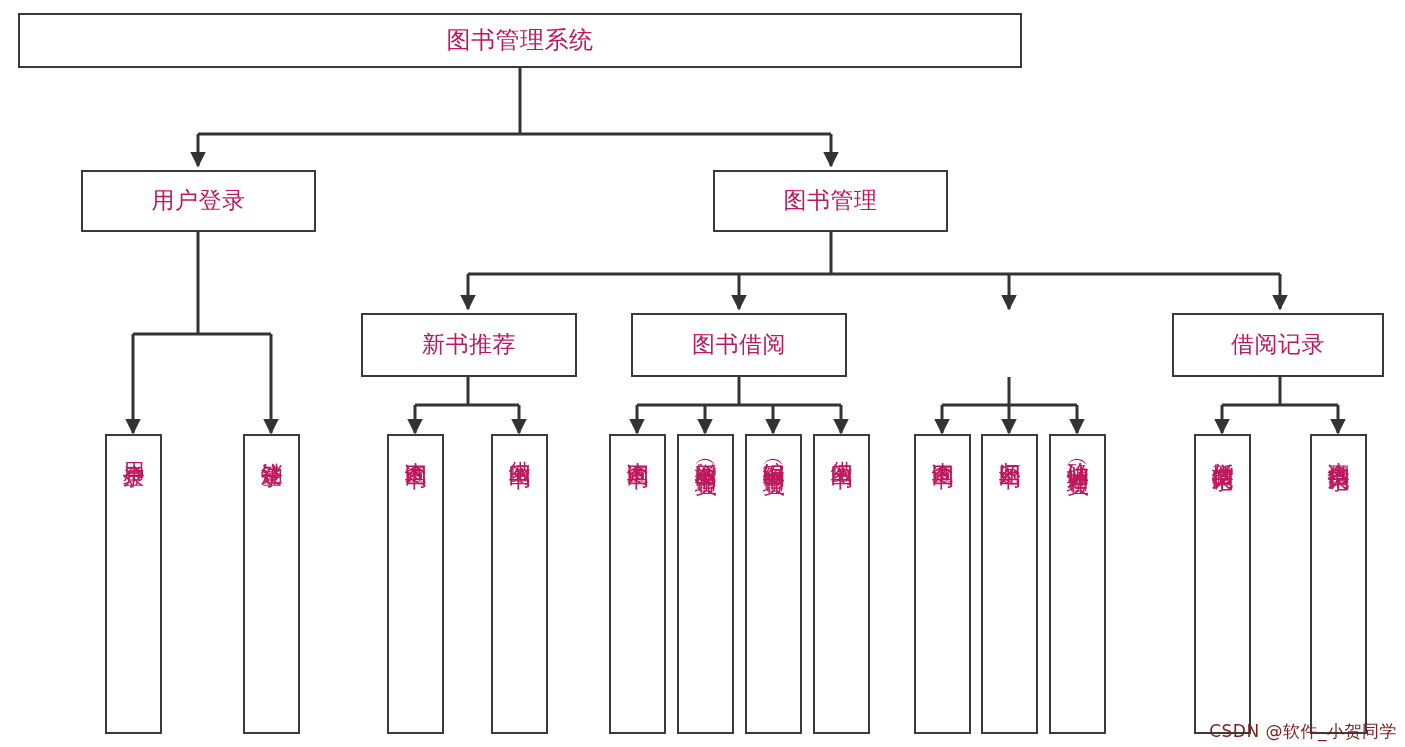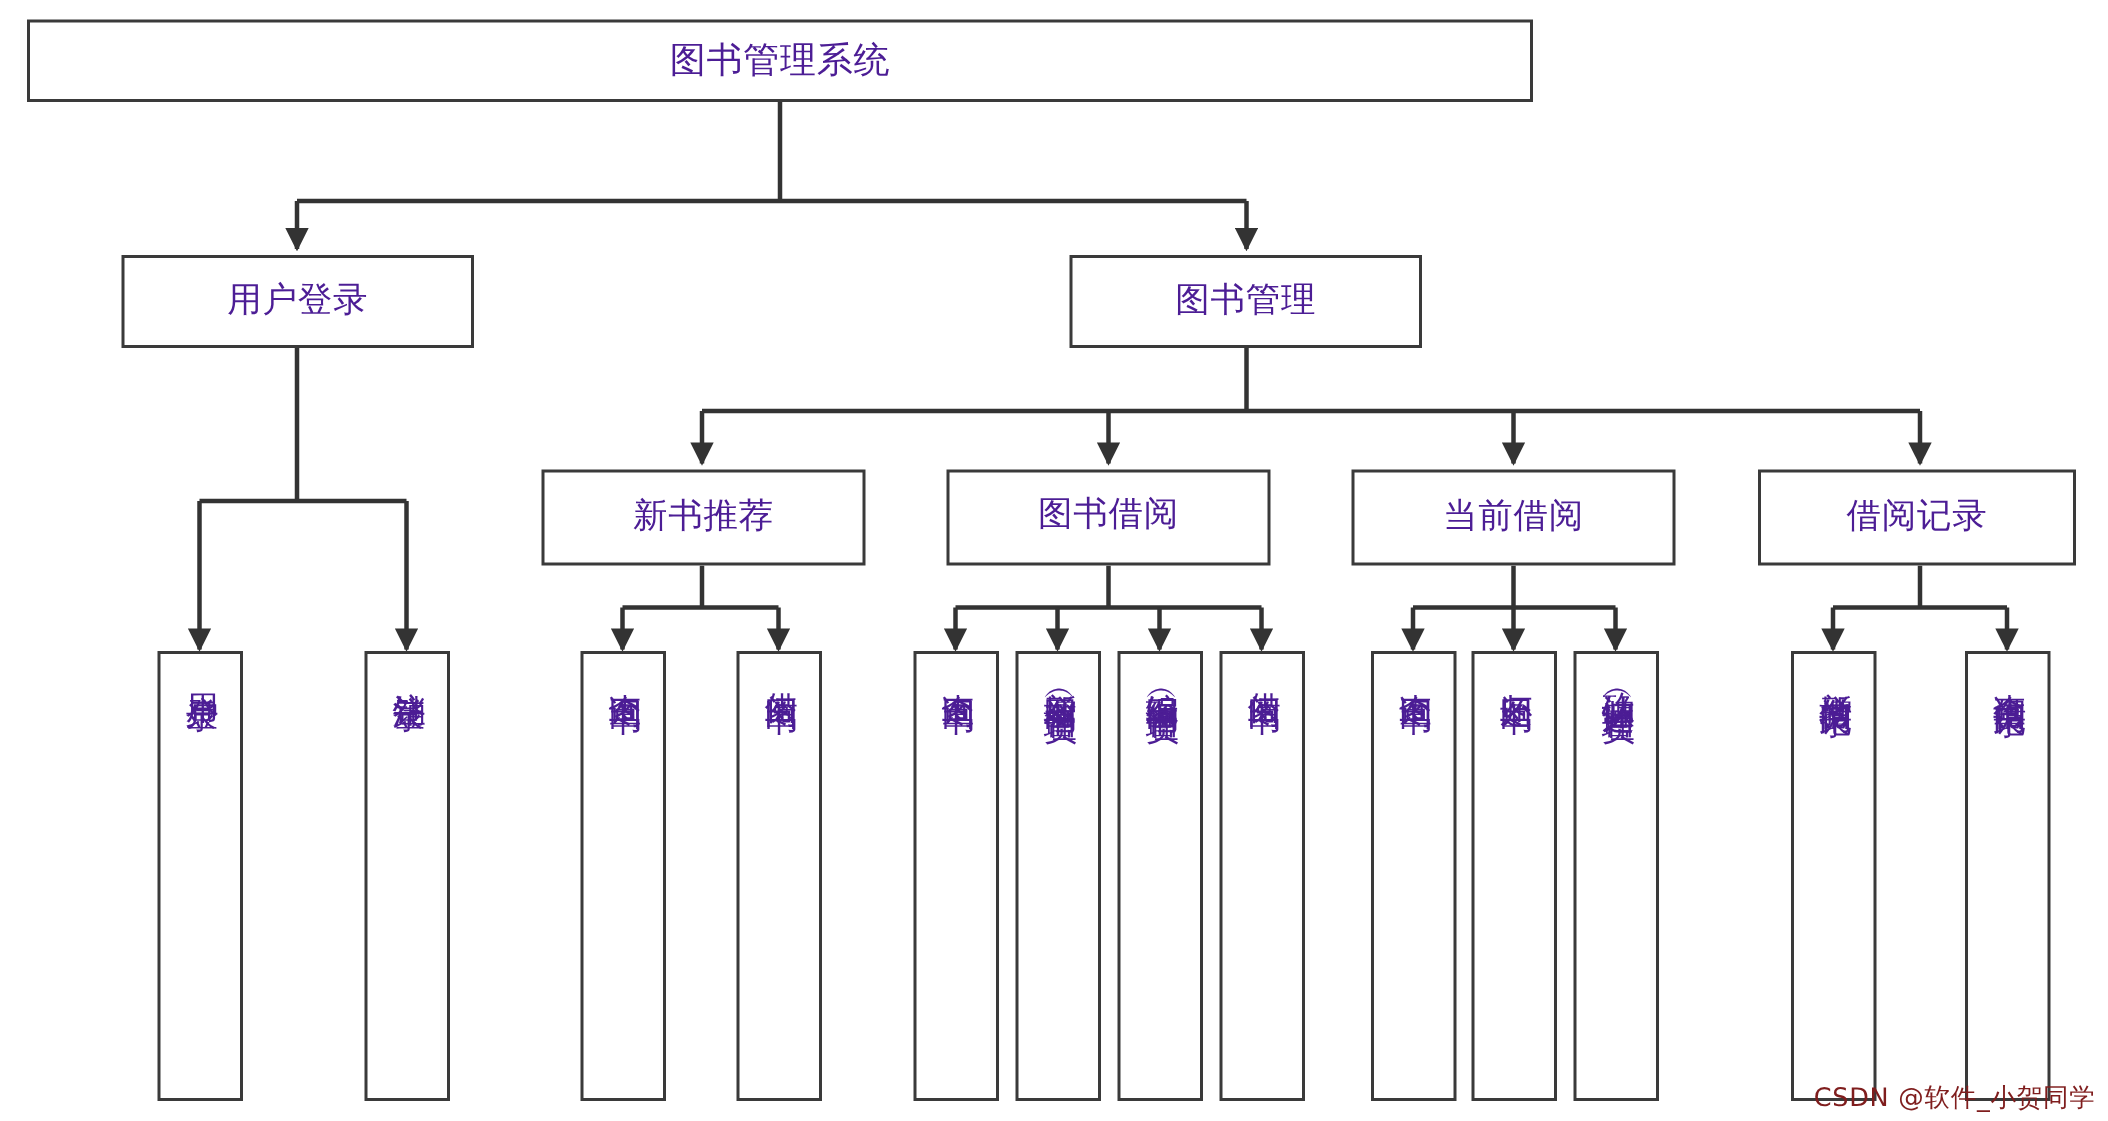--- a/index.html
+++ b/index.html
@@ -27,21 +27,21 @@
     pointer-events: none;
   }
   .node {
     position: absolute;
     box-sizing: border-box;
     border: 2.5px solid #3a3a3a;
     background: #ffffff;
     display: flex;
     align-items: center;
     justify-content: center;
-    color: #4c1d95;
+    color: #be185d;
   }
   .node .label {
     display: block;
     text-align: center;
     line-height: 1.18;
     letter-spacing: 0.5px;
   }
   
   .node.horiz .label {
     writing-mode: horizontal-tb;
@@ -140,25 +140,22 @@
   <div class="node horiz" style="left:81px; top:170px; width:235px; height:62px;">
     <span class="label">用户登录</span>
   </div>
   <div class="node horiz" style="left:713px; top:170px; width:235px; height:62px;">
     <span class="label">图书管理</span>
   </div>
 
   <div class="node horiz" style="left:361px; top:313px; width:216px; height:64px;">
     <span class="label">新书推荐</span>
   </div>
-  <div class="node horiz" style="left:631px; top:313px; width:216px; height:64px;font-family:Liberation Mono, monospace;">
+  <div class="node horiz" style="left:631px; top:313px; width:216px; height:64px;">
     <span class="label">图书借阅</span>
-  </div>
-  <div class="node horiz" style="left:901px; top:313px; width:216px; height:64px;">
-    <span class="label">当前借阅</span>
   </div>
   <div class="node horiz" style="left:1172px; top:313px; width:212px; height:64px;">
     <span class="label">借阅记录</span>
   </div>
 
   <div class="node vert" style="left:105px; top:434px; width:57px; height:300px;">
     <span class="label">用户登录</span>
   </div>
   <div class="node vert" style="left:243px; top:434px; width:57px; height:300px;">
     <span class="label">注销登录</span>

